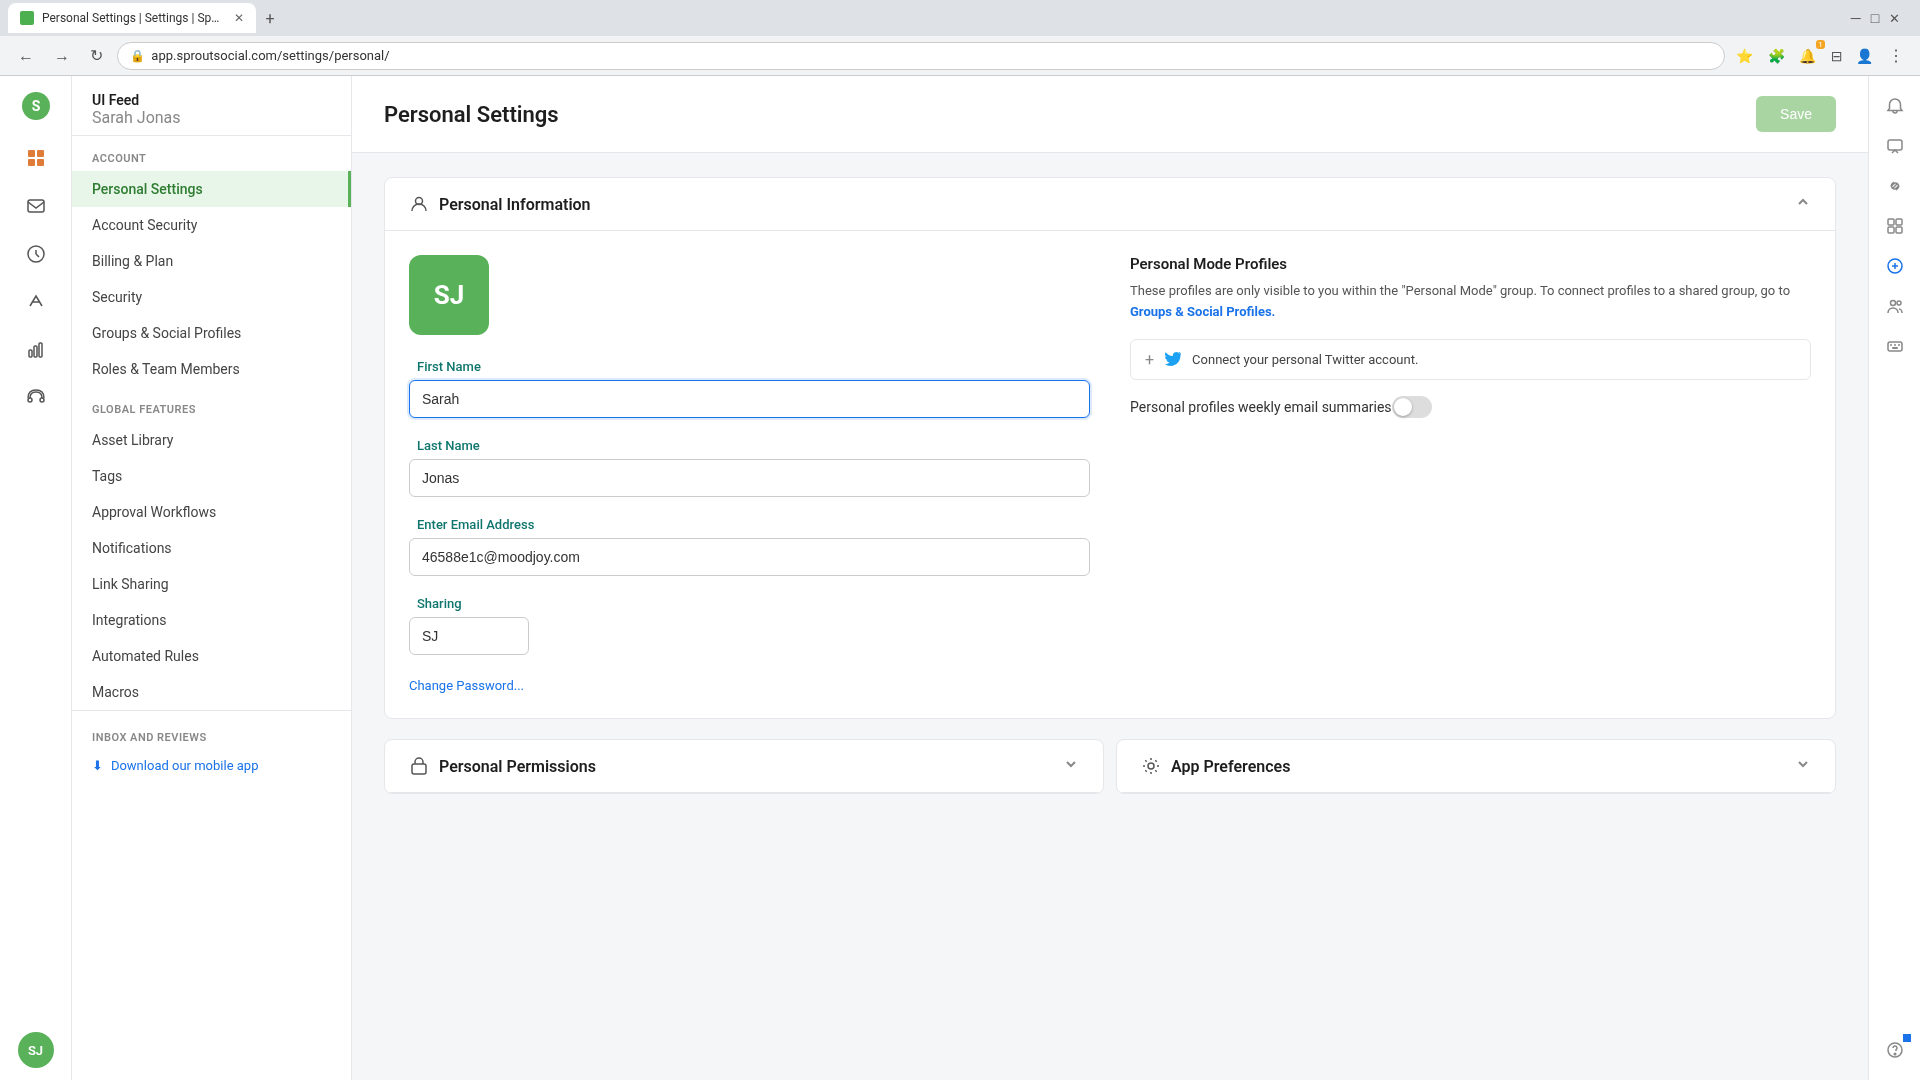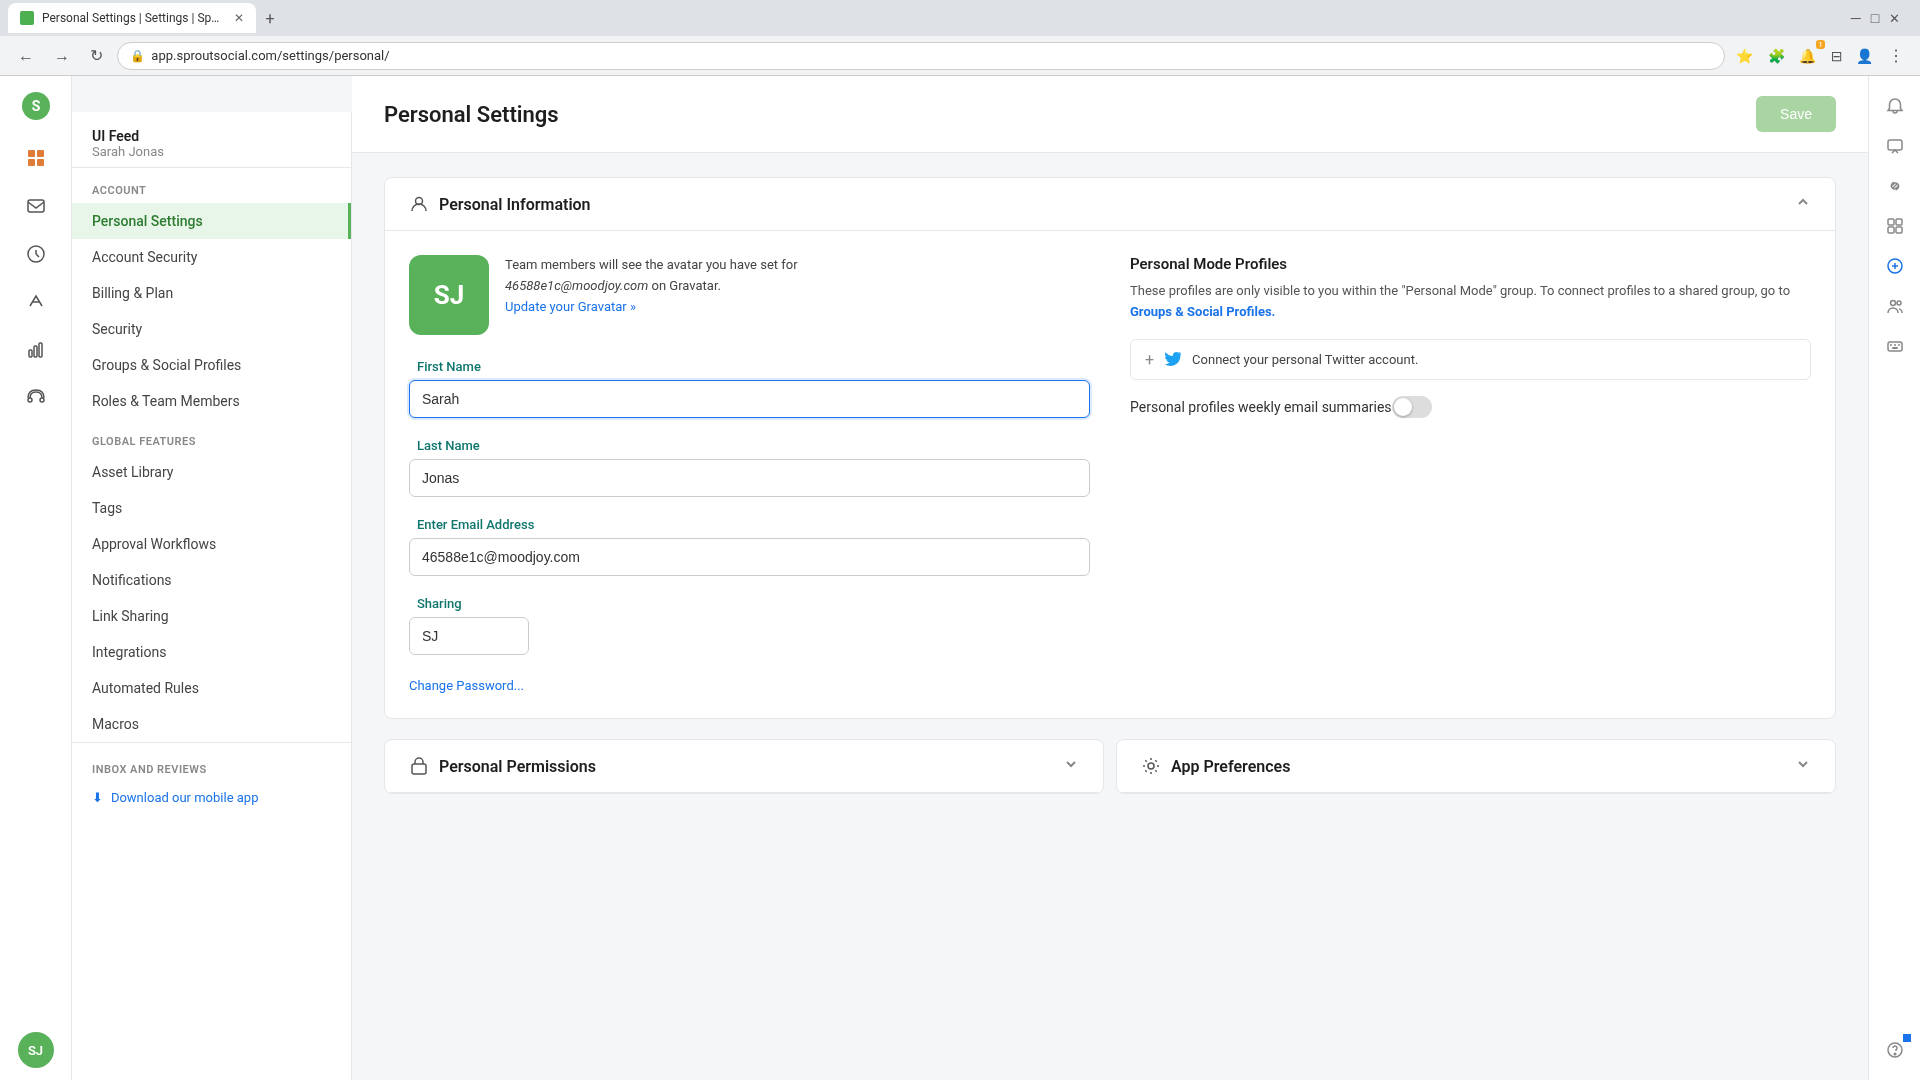--- a/index.html
+++ b/index.html
@@ -24,24 +24,24 @@
     
     .app-wrapper { display: flex; width: 100%; margin-top: 76px; height: calc(1080px - 76px); }
 
     
     .icon-sidebar { width: 72px; background: #fff; display: flex; flex-direction: column; align-items: center; padding-top: 12px; gap: 4px; border-right: 1px solid #e5e7ea; flex-shrink: 0; }
     .icon-sidebar-item { width: 44px; height: 44px; display: flex; align-items: center; justify-content: center; border-radius: 8px; cursor: pointer; color: #555; font-size: 18px; }
     .icon-sidebar-avatar { width: 36px; height: 36px; border-radius: 50%; background: #59b15a; color: #fff; display: flex; align-items: center; justify-content: center; font-size: 13px; font-weight: 600; cursor: pointer; margin-top: auto; margin-bottom: 12px; }
     .icon-sidebar-brand { width: 36px; height: 36px; display: flex; align-items: center; justify-content: center; margin-bottom: 8px; }
 
     
-    .nav-sidebar { width: 280px; background: #fff; border-right: 1px solid #e5e7ea; display: flex; flex-direction: column; flex-shrink: 0; overflow-y: auto; margin-top: 36px; }
+    .nav-sidebar { width: 280px; background: #fff; border-right: 1px solid #e5e7ea; display: flex; flex-direction: column; flex-shrink: 0; overflow-y: auto; }
     .nav-header { padding: 16px 20px 8px; border-bottom: 1px solid #e5e7ea; }
     .nav-header-title { font-size: 14px; font-weight: 600; color: #1e1e1e; }
-    .nav-header-subtitle { font-size: 13px; color: #888; }
+    .nav-header-subtitle { font-size: 16px; color: #888; }
     .nav-section-label { padding: 16px 20px 6px; font-size: 11px; font-weight: 600; color: #888; text-transform: uppercase; letter-spacing: 0.5px; }
     .nav-item { display: flex; align-items: center; padding: 10px 20px; font-size: 14px; color: #444; cursor: pointer; border-radius: 0; }
     .nav-item.active { background: #e8f5e9; color: #2e7d32; font-weight: 500; border-right: 3px solid #59b15a; }
 
     
     .main-content { flex: 1; display: flex; flex-direction: column; overflow: hidden; }
     .main-header { display: flex; align-items: center; justify-content: space-between; padding: 20px 32px; background: #fff; border-bottom: 1px solid #e5e7ea; }
     .main-title { font-size: 22px; font-weight: 600; color: #1e1e1e; }
     .save-btn { background: #a8d5a2; color: #fff; border: none; border-radius: 6px; padding: 10px 24px; font-size: 14px; font-weight: 500; cursor: pointer; }
 
@@ -283,31 +283,20 @@
         </div>
 
         <div class="section-body">
           <div class="form-grid">
 
             <div class="form-left">
               
               <div class="avatar-row">
                 <div class="avatar-large">
                   <span>SJ</span>
-                </div>
-                <div class="avatar-info">
-                  <p>
-                    <span>Team members will see the avatar you have set for</span>
-                    <br>
-                    <em><span>46588e1c@moodjoy.com</span></em>
-                    <span> on Gravatar.</span>
-                  </p>
-                  <a class="gravatar-link" href="#">
-                    <span>Update your Gravatar »</span>
-                  </a>
                 </div>
               </div>
 
               
               <div class="form-group">
                 <label class="form-label">First Name</label>
                 <input class="form-input" type="text" value="Sarah" style="border-color: rgb(26, 115, 232); box-shadow: rgba(26, 115, 232, 0.15) 0px 0px 0px 2px;">
               </div>
 
               

